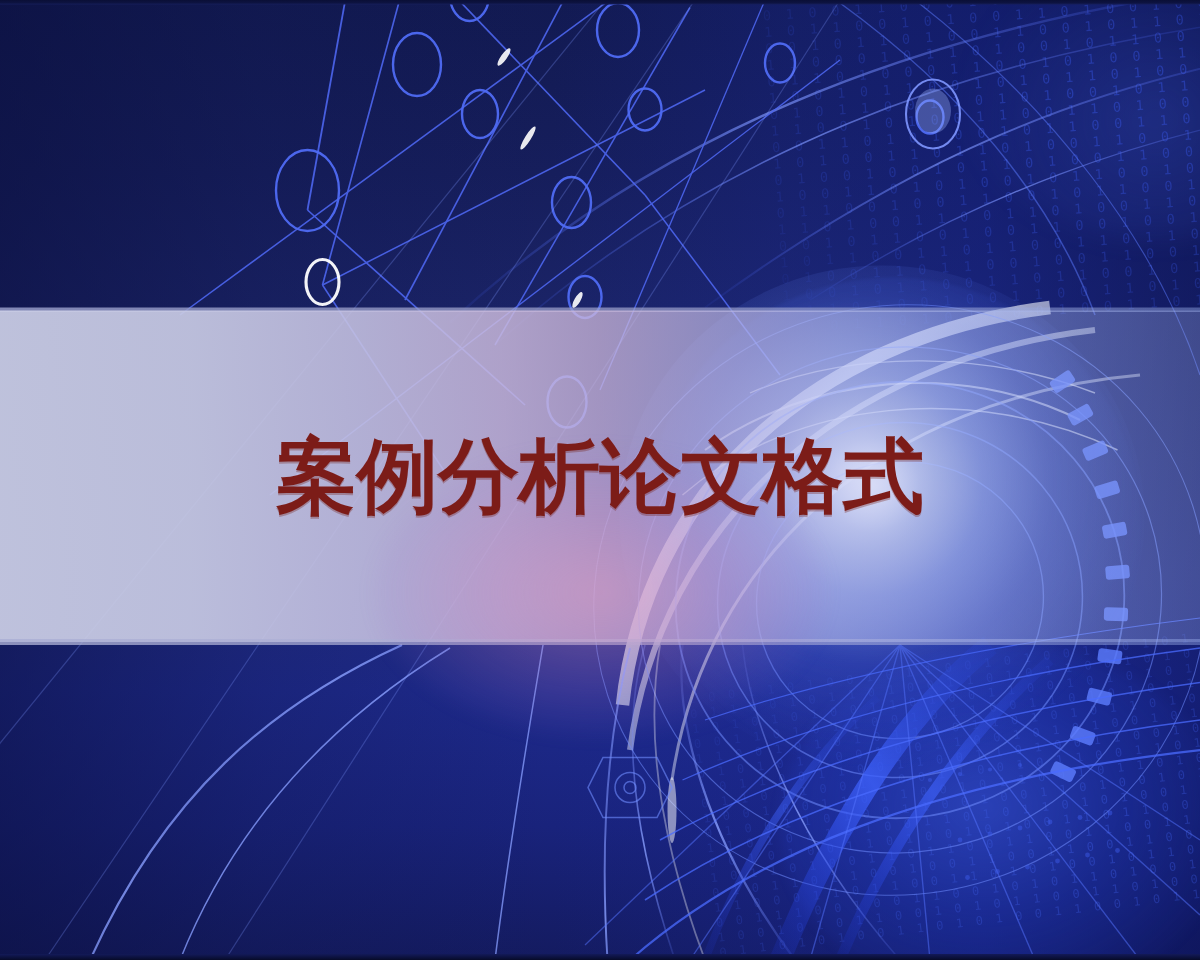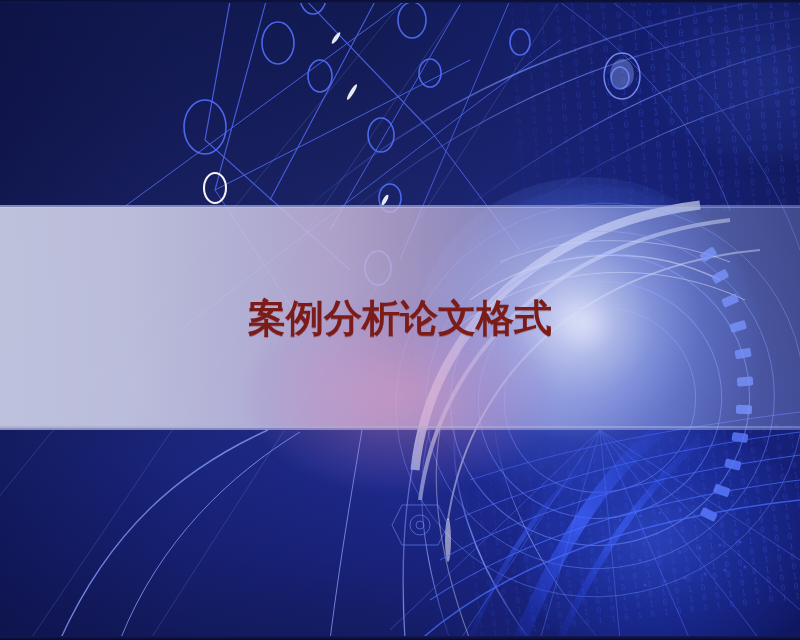--- a/index.html
+++ b/index.html
@@ -143,21 +143,21 @@
   }
 
   
   .title-wrap{
     position:absolute;left:0;top:207px;width:800px;height:221px;
     display:flex;align-items:center;justify-content:center;
   }
   .title{
     font-family:"DejaVu Sans","Liberation Sans",sans-serif;
     font-weight:700;
-    font-size:38px;
+    font-size:54px;
     letter-spacing:0px;
     color:#7c1c18;
     line-height:1;
     text-shadow:0 1px 0 rgba(120,40,35,.35);
     white-space:nowrap;
   }
 </style>
 </head>
 <body>
 

